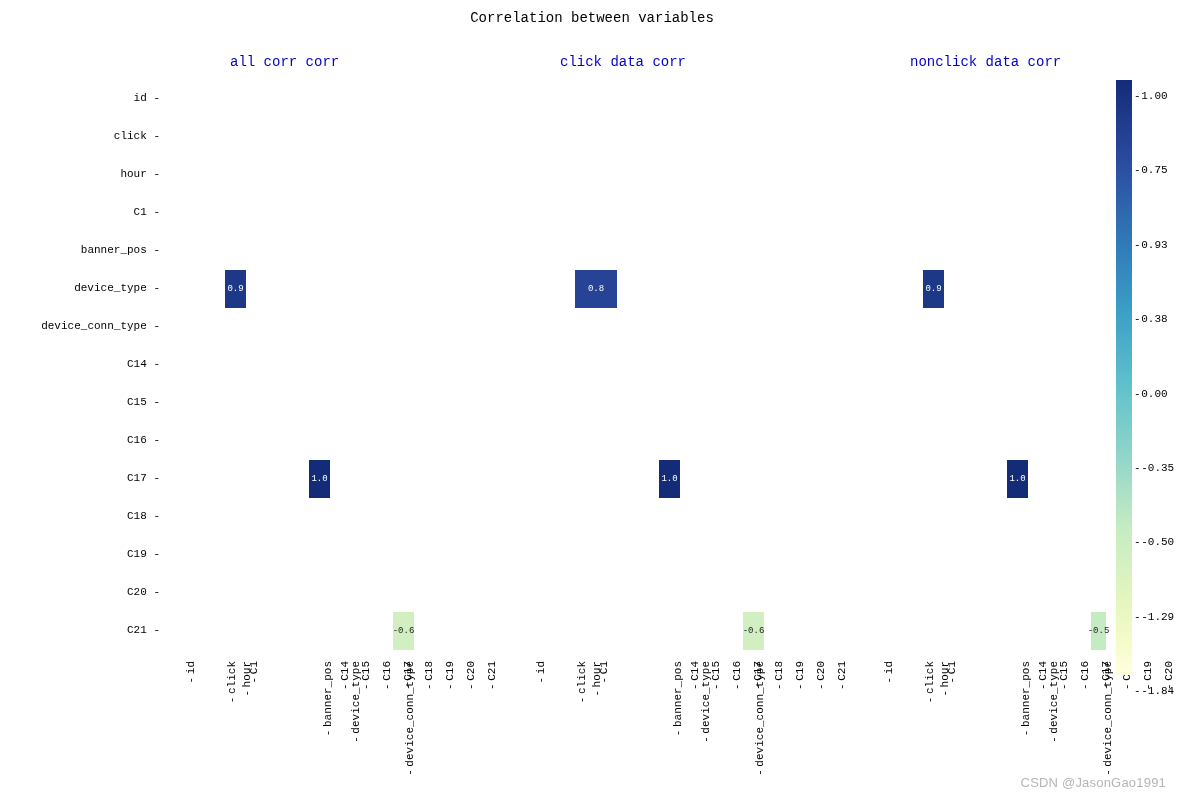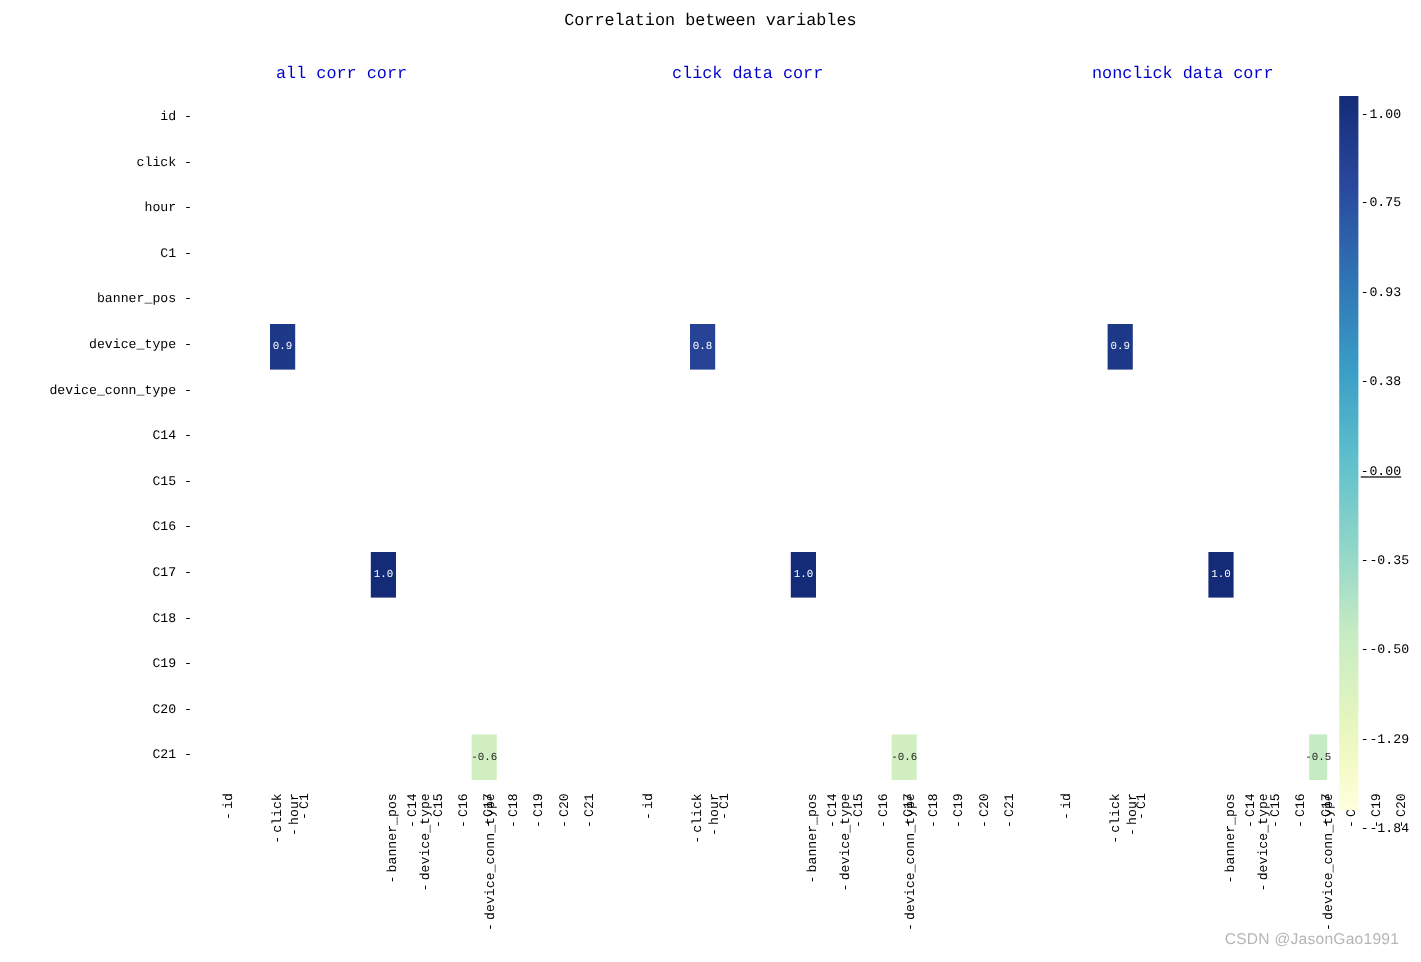--- a/index.html
+++ b/index.html
@@ -170,21 +170,21 @@
         <div class="xtick" style="left: 195.5px;">C16</div>
         <div class="xtick" style="left: 216.5px;">C17</div>
         <div class="xtick" style="left: 237.5px;">C18</div>
         <div class="xtick" style="left: 258.5px;">C19</div>
         <div class="xtick" style="left: 279.5px;">C20</div>
         <div class="xtick" style="left: 300.5px;">C21</div>
       </div>
     </div>
   <div class="axes" id="ax1" style="left: 372px;">
       <div class="heat">
-        <div class="cell" style="left: 63px; top: 190px; width: 21px; height: 38px; background: rgb(38, 67, 150); color: rgb(255, 255, 255); text-align: center;">0.8</div>
+        <div class="cell" style="left: 63px; top: 190px; width: 42px; height: 38px; background: rgb(38, 67, 150); color: rgb(255, 255, 255); text-align: center;">0.8</div>
         <div class="cell" style="left: 147px; top: 380px; width: 21px; height: 38px; background: rgb(20, 44, 120); color: rgb(255, 255, 255);">1.0</div>
         <div class="cell" style="left: 231px; top: 532px; width: 21px; height: 38px; background: rgb(210, 239, 193); color: rgb(34, 34, 34);">-0.6</div>
       </div>
       <div class="xticks" style="top: 575px;">
         <div class="xtick" style="left: 6.5px;">id</div>
         <div class="xtick" style="left: 27.5px;">click</div>
         <div class="xtick" style="left: 48.5px;">hour</div>
         <div class="xtick" style="left: 69.5px;">C1</div>
         <div class="xtick" style="left: 90.5px;">banner_pos</div>
         <div class="xtick" style="left: 111.5px;">device_type</div>
@@ -224,21 +224,21 @@
       </div>
     </div>
 
   <div class="colorbar" id="cb" style="left: 1116px;">
     <div class="cbgrad"></div>
     <div class="cbticks" id="cbticks">
         <div class="cbtick" style="top: 0px;">1.00</div>
         <div class="cbtick" style="top: 74.375px;">0.75</div>
         <div class="cbtick" style="top: 148.75px;">0.93</div>
         <div class="cbtick" style="top: 223.125px;">0.38</div>
-        <div class="cbtick" style="top: 297.5px; text-decoration: underline;">0.00</div>
+        <div class="cbtick" style="top: 297.5px;">0.00</div>
         <div class="cbtick" style="top: 371.875px;">-0.35</div>
         <div class="cbtick" style="top: 446.25px;">-0.50</div>
         <div class="cbtick" style="top: 520.625px;">-1.29</div>
         <div class="cbtick" style="top: 595px;">-1.84</div>
       </div>
   </div>
 
   <div class="watermark">CSDN @JasonGao1991</div>
 </div>
 

